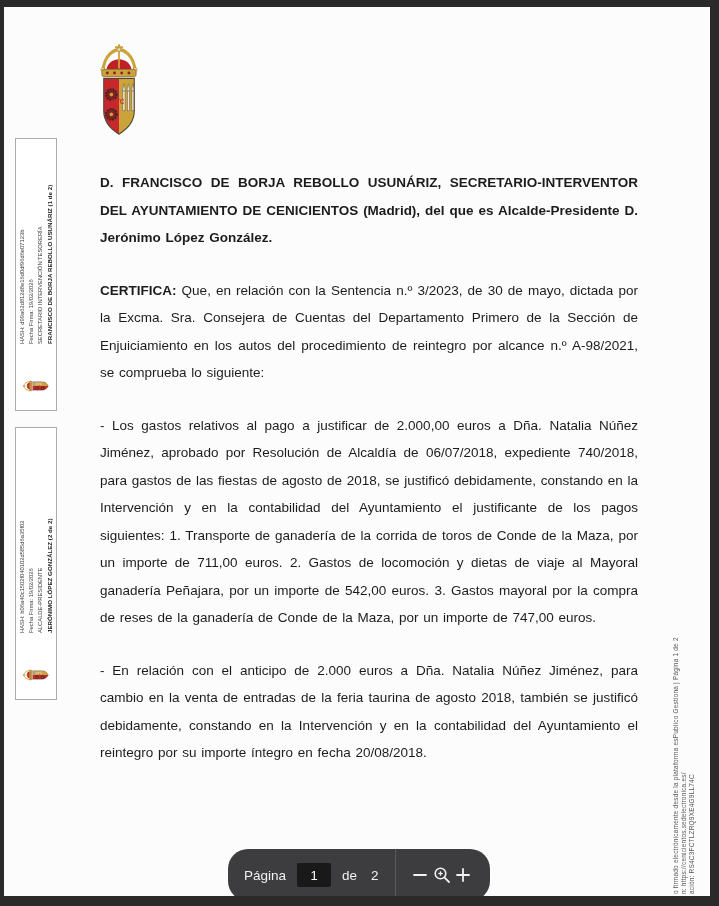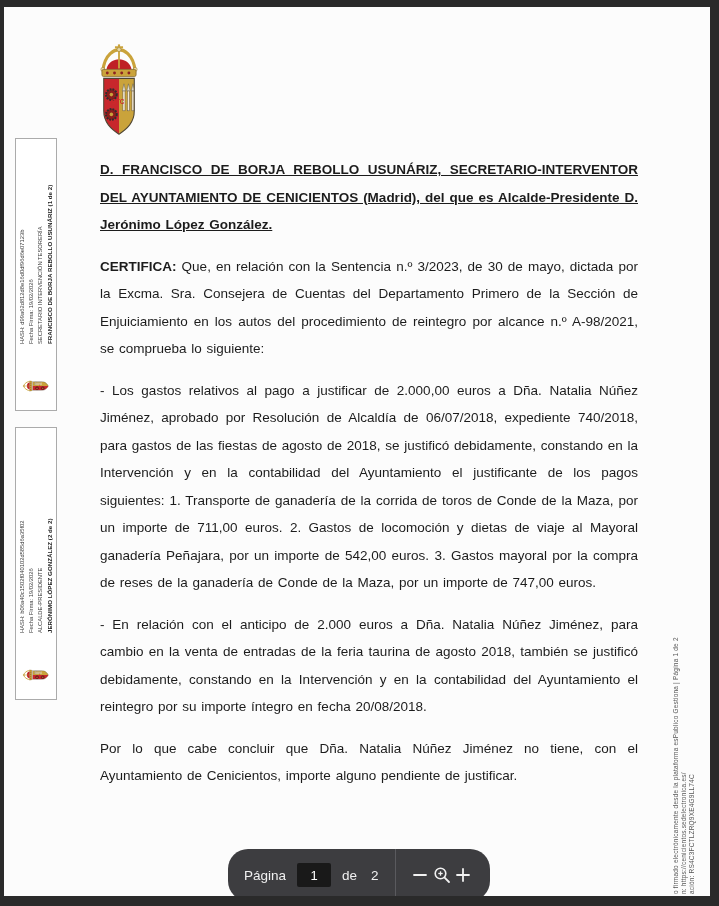--- a/index.html
+++ b/index.html
@@ -10,22 +10,22 @@
            background:#fcfcfc; overflow:hidden; }
 
   
   .coa-main { position:absolute; left:88px; top:36px; width:54px; height:96px; }
   .coa-main svg { width:100%; height:100%; }
 
   
   .doc { position:absolute; left:96px; top:146px; width:538px;
          font-size:13.5px; line-height:27.5px; color:#1c1c1c;
          text-align:justify; word-spacing:1px; }
-  .doc p { margin-top:14px; }
-  .doc p:first-child { margin-top:3px;text-decoration:underline; }
+  .doc p { margin-top:25px; }
+  .doc p:first-child { margin-top:16px; }
   .doc .bold { font-weight:bold; }
 
   
   .stamp { position:absolute; width:42px; height:273px; background:#fff;
            border:1px solid #ababab; }
   .stamp-1 { left:11px; top:131px; }
   .stamp-2 { left:11px; top:420px; }
   .stamp-rot { position:absolute; left:2px; top:0; width:205px; height:38px;
                transform-origin:0 0;
                transform: rotate(-90deg) translateX(-205px);
@@ -110,21 +110,20 @@
       <svg viewBox="0 0 60 104">
           <use href="#coa"></use>
         </svg>
     </div>
 
     <div class="doc">
       <p class="bold">D.  FRANCISCO DE BORJA REBOLLO USUNÁRIZ, SECRETARIO-INTERVENTOR DEL AYUNTAMIENTO DE CENICIENTOS (Madrid), del que es Alcalde-Presidente D. Jerónimo López González.</p>
       <p><span class="bold">CERTIFICA:</span><span> Que, en relación con la Sentencia n.º 3/2023, de 30 de mayo, dictada por la Excma. Sra. Consejera de Cuentas del Departamento Primero de la Sección de Enjuiciamiento en los autos del procedimiento de reintegro por alcance n.º A-98/2021, se comprueba lo siguiente:</span></p>
       <p>- Los gastos relativos al pago a justificar de 2.000,00 euros a Dña. Natalia Núñez Jiménez, aprobado por Resolución de Alcaldía de 06/07/2018, expediente 740/2018, para gastos de las fiestas de agosto de 2018, se justificó debidamente, constando en la Intervención y en la contabilidad del Ayuntamiento el justificante de los pagos siguientes: 1. Transporte de ganadería de la corrida de toros de Conde de la Maza, por un importe de 711,00 euros. 2. Gastos de locomoción y dietas de viaje al Mayoral ganadería Peñajara, por un importe de 542,00 euros. 3. Gastos mayoral por la compra de reses de la ganadería de Conde de la Maza, por un importe de 747,00 euros.</p>
       <p>- En relación con el anticipo de 2.000 euros a Dña. Natalia Núñez Jiménez, para cambio en la venta de entradas de la feria taurina de agosto 2018, también se justificó debidamente, constando en la Intervención y en la contabilidad del Ayuntamiento el reintegro por su importe íntegro en fecha 20/08/2018.</p>
-      <p>Por lo que cabe concluir que Dña. Natalia Núñez Jiménez no tiene, con el Ayuntamiento de Cenicientos, importe alguno pendiente de justificar.</p>
     </div>
 
     <div class="stamp stamp-1">
       <div class="stamp-rot">
         <div class="ln">HASH: d99a62d812d8e16d0df96d6e07123b</div>
         <div class="ln">Fecha Firma: 19/02/2026</div>
         <div class="ln">SECRETARIO INTERVENCIÓN TESORERÍA</div>
         <div class="nm">FRANCISCO DE BORJA REBOLLO USUNÁRIZ (1 de 2)</div>
       </div>
       <div class="mini-coa">

